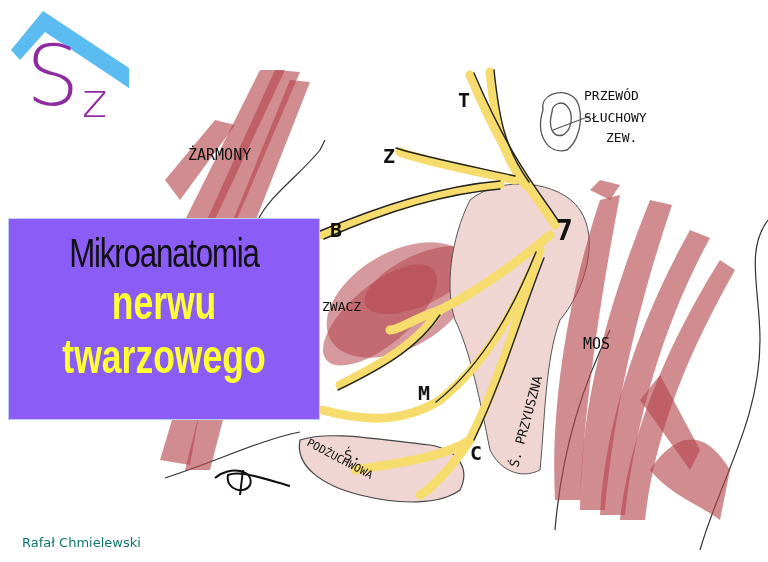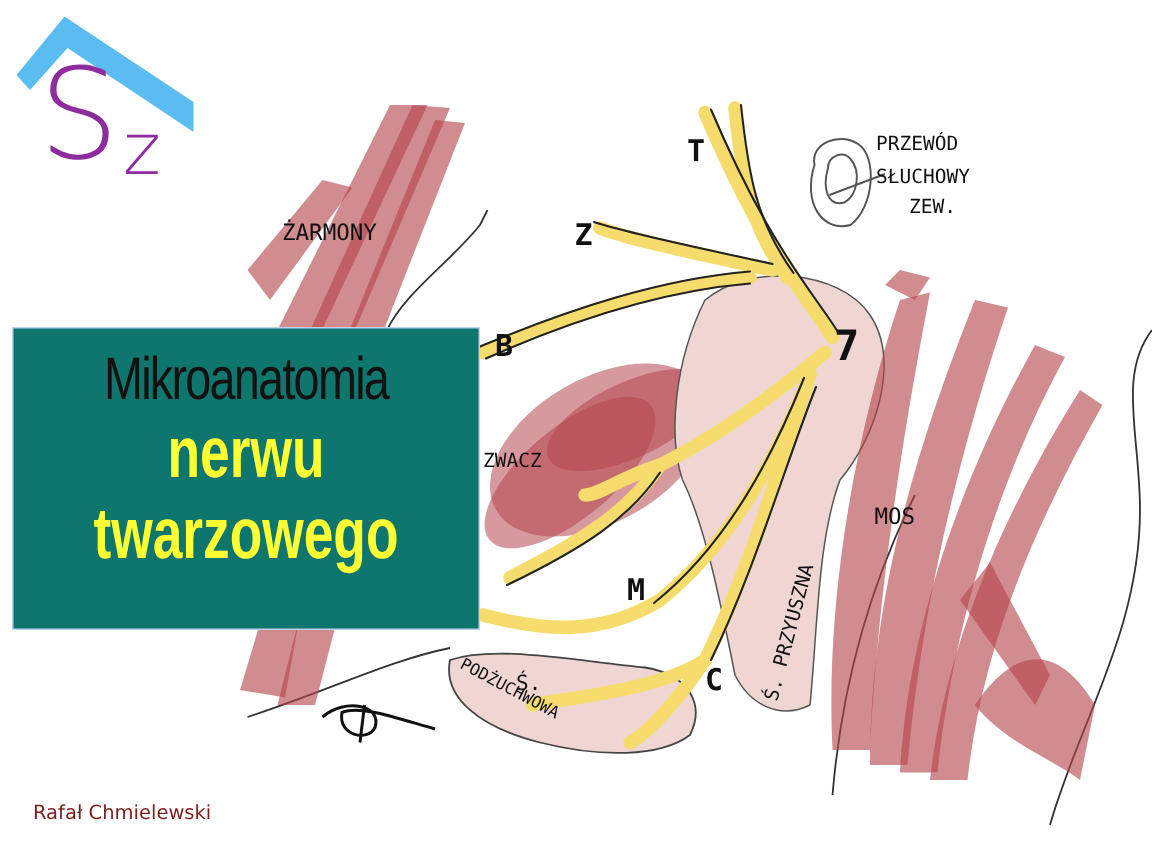--- a/index.html
+++ b/index.html
@@ -1,24 +1,24 @@
 <!DOCTYPE html>
 <html><head>
   <meta charset="utf-8">
   <style>
     html, body { margin: 0; padding: 0; background: #ffffff; }
     body { width: 768px; height: 562px; position: relative; overflow: hidden; font-family: "Liberation Sans", sans-serif; }
     .canvas { position: absolute; left: 0; top: 0; width: 768px; height: 562px; }
     .logo { position: absolute; left: 8px; top: 8px; width: 125px; height: 125px; }
     .logo-s { position: absolute; left: 18px; top: 26px; font-family: "DejaVu Sans", sans-serif; font-weight: 200; font-size: 84px; line-height: 1; color: #8e2b9e; }
     .logo-z { position: absolute; left: 74px; top: 68px; font-family: "DejaVu Sans", sans-serif; font-weight: 200; font-size: 48px; line-height: 1; color: #8e2b9e; }
-    .title-box { position: absolute; left: 8px; top: 218px; width: 312px; height: 202px; background: #0f766e; border: 1px solid #bcd0f5; box-sizing: border-box; text-align: center; }
+    .title-box { position: absolute; left: 8px; top: 218px; width: 312px; height: 202px; background: #8b5cf6; border: 1px solid #bcd0f5; box-sizing: border-box; text-align: center; }
     .title-line1 { margin-top: 12px; font-family: "Liberation Sans", sans-serif; font-size: 40px; letter-spacing: -1.5px; color: #111111; transform: scaleX(0.78); transform-origin: center; white-space: nowrap; }
     .title-line2, .title-line3 { font-family: "Liberation Sans", sans-serif; font-weight: bold; font-size: 48px; color: #ffff33; transform: scaleX(0.74); transform-origin: center; line-height: 1.12; white-space: nowrap; }
-    .author { position: absolute; left: 22px; top: 535px; font-family: "DejaVu Sans", sans-serif; font-size: 13px; color: #7f1d1d; }
+    .author { position: absolute; left: 22px; top: 535px; font-family: "DejaVu Sans", sans-serif; font-size: 13px; color: #0f766e; }
     .hand { font-family: "DejaVu Sans Mono", monospace; fill: #111; }
   </style>
 </head>
 <body>
 
 <svg class="canvas" viewBox="0 0 768 562" xmlns="http://www.w3.org/2000/svg">
 
   <g fill="none" stroke="#333" stroke-width="1.2">
     <path d="M258 220 C270 195 300 175 320 150 M320 150 L325 140"></path>
     <path d="M165 478 C220 460 260 440 300 432"></path>

